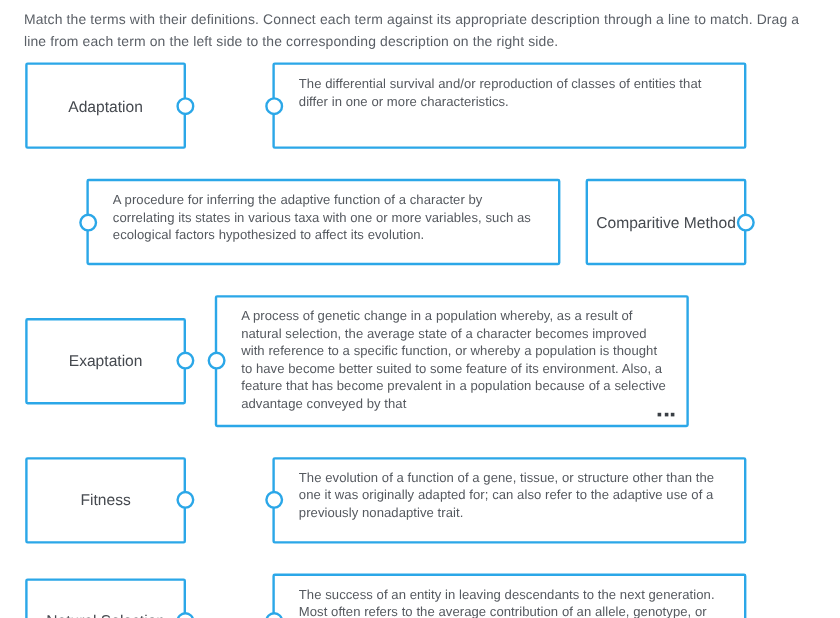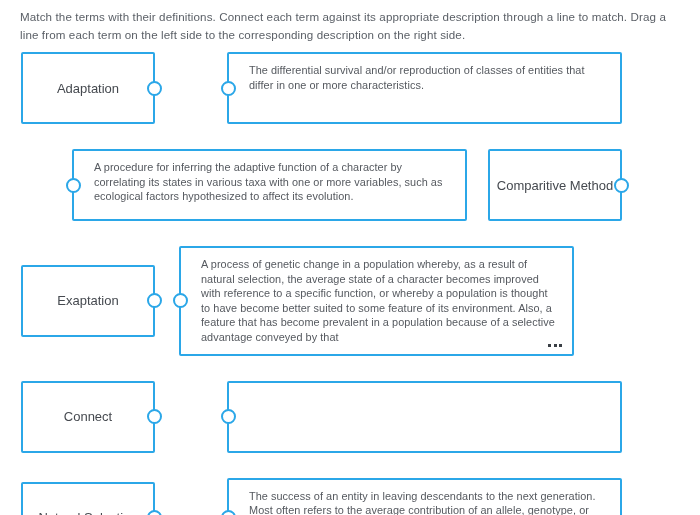--- a/index.html
+++ b/index.html
@@ -168,25 +168,26 @@
         <span class="more-indicator">
           <i></i>
             <i></i>
             <i></i>
         </span>
       </div>
     </div>
 
     <div class="match-row">
       <div class="card term-card">
-        <span class="term-label">Connect</span>
-        <span class="knob knob-right"></span>
-      </div>
-      <div class="card def-card h-short">
-        <span class="knob knob-left"></span>
+        <span class="term-label">Fitness</span>
+        <span class="knob knob-right"></span>
+      </div>
+      <div class="card def-card h-short">
+        <span class="knob knob-left"></span>
+        <span class="def-text">The evolution of a function of a gene, tissue, or structure other than the one it was originally adapted for; can also refer to the adaptive use of a previously nonadaptive trait.</span>
       </div>
     </div>
 
     <div class="match-row">
       <div class="card term-card">
         <span class="term-label">Natural Selection</span>
         <span class="knob knob-right"></span>
       </div>
       <div class="card def-card h-short">
         <span class="knob knob-left"></span>

